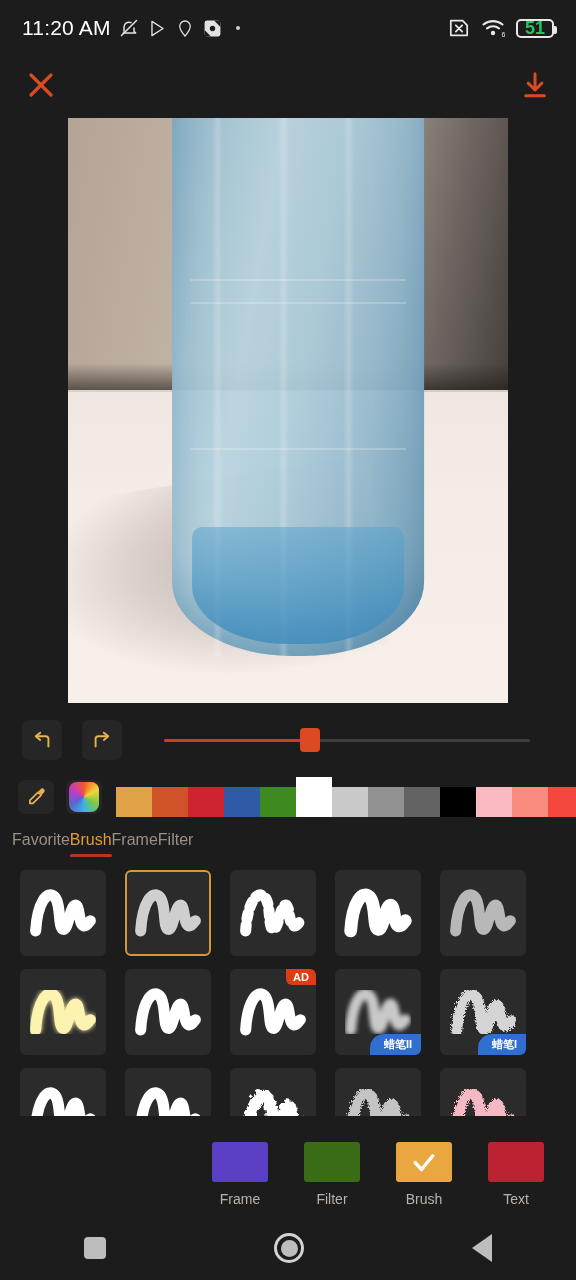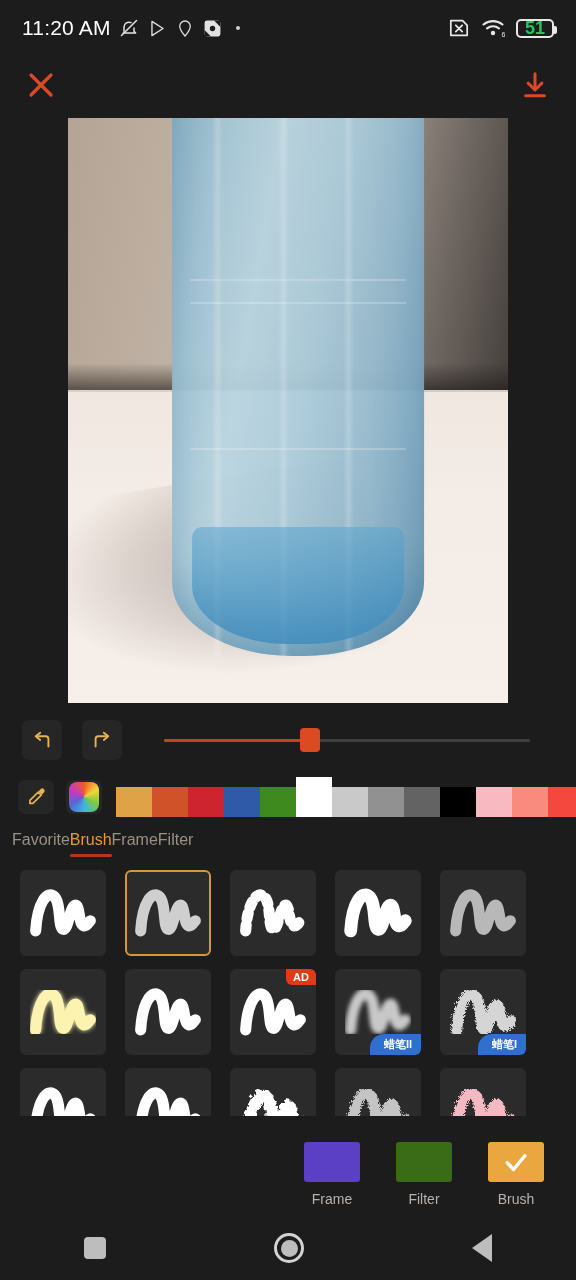--- a/index.html
+++ b/index.html
@@ -693,20 +693,24 @@
       <div class="bt-label">Filter</div>
     </div>
     <div class="bt-item">
       <div class="bt-sq" style="background: rgb(234, 166, 63);">
         <svg width="30" height="30" viewBox="0 0 24 24">
           <path d="M5 12.5 L10 18 L19 7" fill="none" stroke="#fff" stroke-width="2.8" stroke-linecap="round" stroke-linejoin="round"></path>
         </svg>
       </div>
       <div class="bt-label">Brush</div>
     </div>
+    <div class="bt-item">
+      <div class="bt-sq" style="background: rgb(187, 35, 51);"></div>
+      <div class="bt-label">Text</div>
+    </div>
   </div>
 
 <div class="navbar">
   <span class="nav-sq"></span>
   <span class="nav-home">
       <i></i>
     </span>
   <span class="nav-back"></span>
 </div>
 

